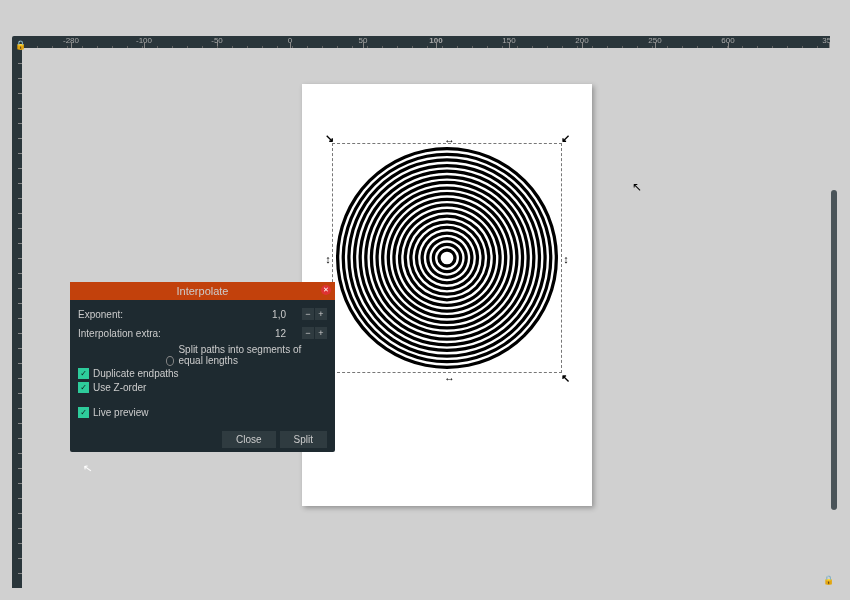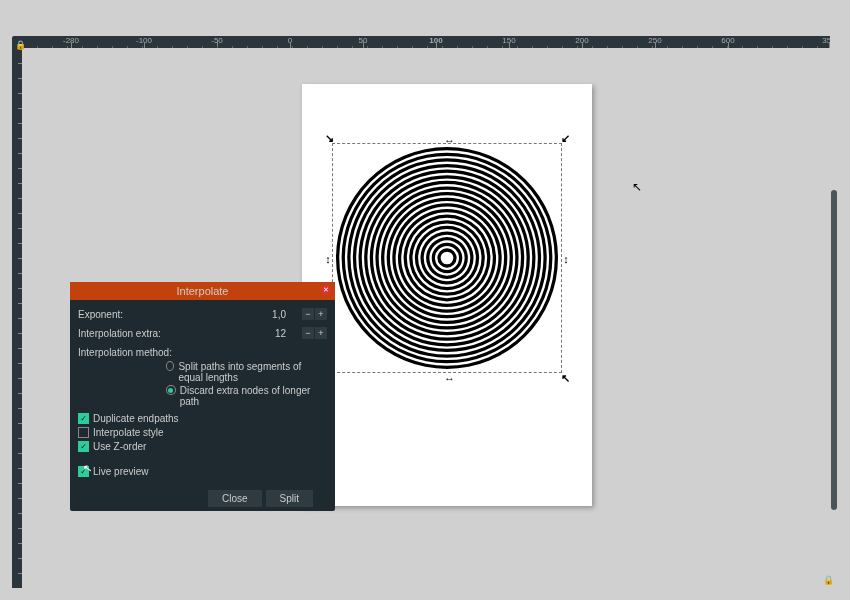--- a/index.html
+++ b/index.html
@@ -32,27 +32,27 @@
 .dialog { position: absolute; top: 282px; left: 70px; width: 265px; background: #1e2a30; color: #ccc; border-radius: 2px; font-size: 10px; }
 .dialog-title { background: #c2410c; padding: 3px 6px; text-align: center; font-size: 11px; position: relative; }
 .dialog-close { position: absolute; right: 4px; top: 3px; width: 10px; height: 10px; background: #d33; border-radius: 50%; color: #fff; font-size: 7px; line-height: 10px; text-align: center; cursor: pointer; }
 .dialog-body { padding: 6px 8px; }
 .row { display: flex; align-items: center; margin-bottom: 3px; min-height: 16px; }
 .row label { flex: 0 0 auto; }
 .spacer { flex: 1; }
 .numval { min-width: 20px; text-align: right; margin-right: 16px; }
 .stepper { display: flex; gap: 1px; }
 .stepper button { width: 12px; height: 12px; background: #2f3b40; border: none; color: #ccc; font-size: 9px; line-height: 12px; cursor: pointer; }
-.radio-row { display: flex; align-items: flex-start; margin-left: 88px; margin-bottom: 2px; }
+.radio-row { display: flex; align-items: flex-end; margin-left: 88px; margin-bottom: 2px; }
 .radio { width: 10px; height: 10px; border: 1px solid #888; border-radius: 50%; margin-right: 4px; display: inline-flex; align-items: center; justify-content: center; cursor: pointer; }
 .radio.checked::after { content: ""; width: 5px; height: 5px; background: #2ecc9b; border-radius: 50%; }
 .check-row { display: flex; align-items: center; margin-bottom: 3px; }
 .check { width: 11px; height: 11px; border: 1px solid #888; margin-right: 4px; display: inline-flex; align-items: center; justify-content: center; font-size: 8px; cursor: pointer; }
 .check.checked { background: #2ecc9b; border-color: #2ecc9b; color: #0d1a1a; }
-.dialog-buttons { display: flex; justify-content: flex-end; gap: 4px; padding: 4px 22px; }
+.dialog-buttons { display: flex; justify-content: flex-end; gap: 4px; padding: 4px 8px; }
 .dialog-buttons button { background: #2f3b40; border: none; color: #ccc; padding: 3px 14px; font-size: 10px; cursor: pointer; }
 
 .cursor { position: absolute; top: 180px; left: 632px; font-size: 12px; color: #000; pointer-events: none; }
 .cursor2 { position: absolute; top: 462px; left: 83px; font-size: 11px; color: #fff; pointer-events: none; transform: rotate(-10deg); }
 </style>
 </head>
 <body>
 
 <div class="frame"></div>
 <div class="workspace"></div>
@@ -201,39 +201,28 @@
     </div>
     <div class="row">
       <label>Interpolation extra:</label>
       <span class="spacer"></span>
       <span class="numval">12</span>
       <span class="stepper">
         <button>−</button>
         <button>+</button>
       </span>
     </div>
-    <div class="row" style="margin-bottom:1px">
-      <label>Interpolation method:</label>
-    </div>
     <div class="radio-row">
       <span class="radio"></span>
       <span>Split paths into segments of equal lengths</span>
     </div>
-    <div class="radio-row" style="margin-bottom:6px">
-      <span class="radio checked"></span>
-      <span>Discard extra nodes of longer path</span>
-    </div>
     <div class="check-row">
       <span class="check checked">✓</span>
       <span>Duplicate endpaths</span>
     </div>
-    <div class="check-row">
-      <span class="check"></span>
-      <span>Interpolate style</span>
-    </div>
     <div class="check-row" style="margin-bottom:14px">
       <span class="check checked">✓</span>
       <span>Use Z-order</span>
     </div>
     <div class="check-row">
       <span class="check checked">✓</span>
       <span>Live preview</span>
     </div>
   </div>
   <div class="dialog-buttons">

